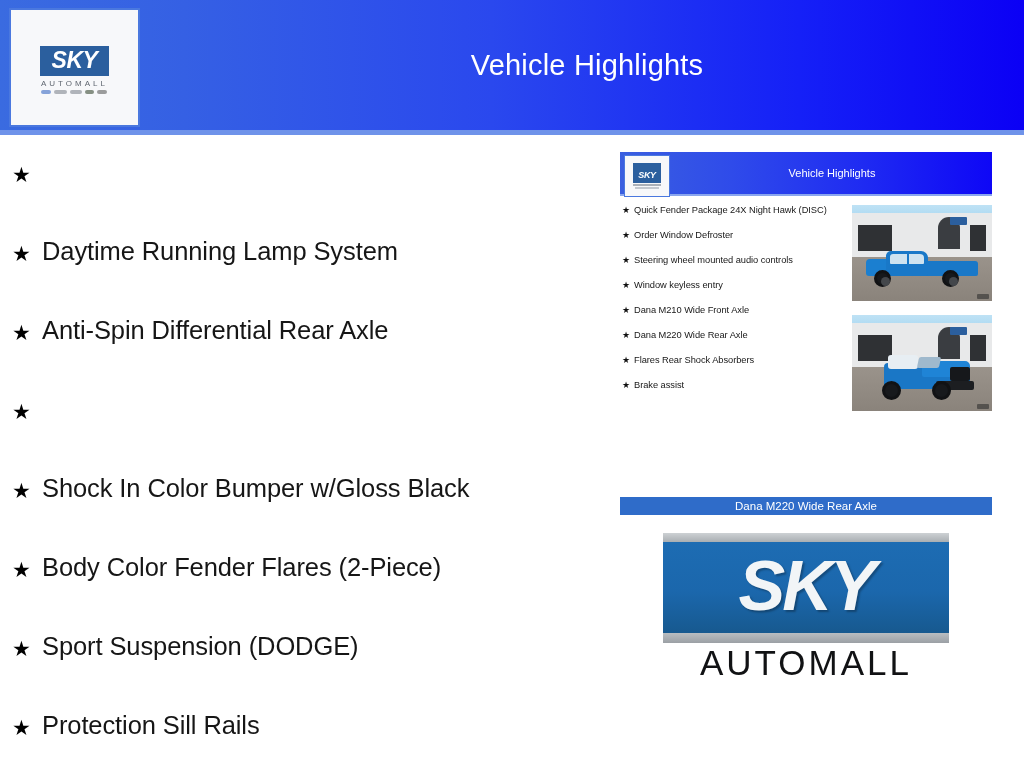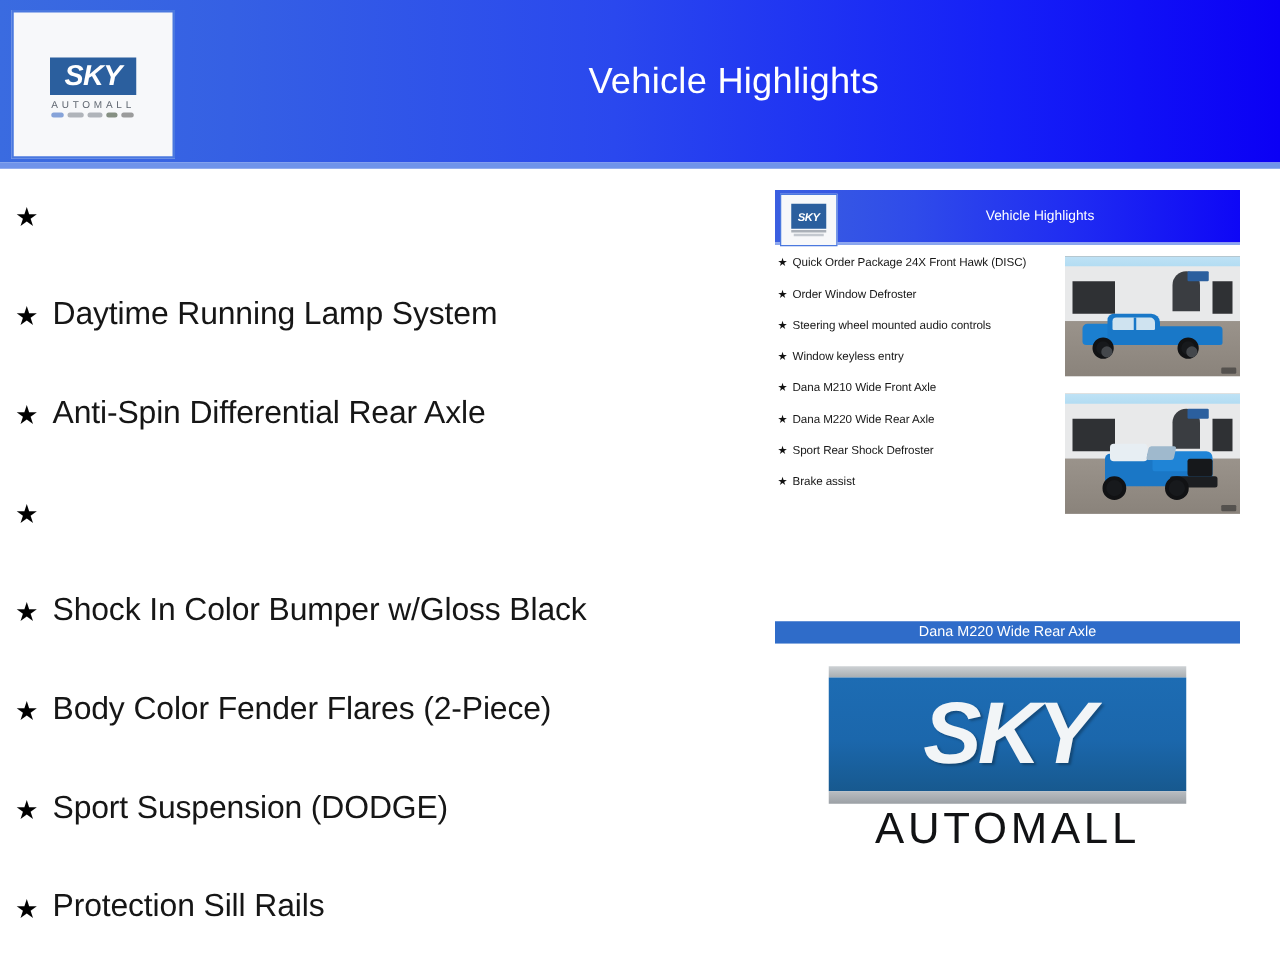--- a/index.html
+++ b/index.html
@@ -645,21 +645,21 @@
         <div class="thumb-logo-sub"></div>
         <div class="thumb-logo-sub2"></div>
       </div>
     </div>
 
     <div class="thumb-title">Vehicle Highlights</div>
 
     <div class="thumb-bullets">
       <div class="thumb-brow">
         <span class="thumb-star">★</span>
-        <span class="thumb-btext">Quick Order Package 24X Front Hawk (DISC)</span>
+        <span class="thumb-btext">Quick Fender Package 24X Night Hawk (DISC)</span>
       </div>
       <div class="thumb-brow">
         <span class="thumb-star">★</span>
         <span class="thumb-btext">Order Window Defroster</span>
       </div>
       <div class="thumb-brow">
         <span class="thumb-star">★</span>
         <span class="thumb-btext">Steering wheel mounted audio controls</span>
       </div>
       <div class="thumb-brow">
@@ -669,21 +669,21 @@
       <div class="thumb-brow">
         <span class="thumb-star">★</span>
         <span class="thumb-btext">Dana M210 Wide Front Axle</span>
       </div>
       <div class="thumb-brow">
         <span class="thumb-star">★</span>
         <span class="thumb-btext">Dana M220 Wide Rear Axle</span>
       </div>
       <div class="thumb-brow">
         <span class="thumb-star">★</span>
-        <span class="thumb-btext">Sport Rear Shock Defroster</span>
+        <span class="thumb-btext">Flares Rear Shock Absorbers</span>
       </div>
       <div class="thumb-brow">
         <span class="thumb-star">★</span>
         <span class="thumb-btext">Brake assist</span>
       </div>
     </div>
 
     <div class="veh-photo p1">
       <div class="veh-sky"></div>
       <div class="veh-bldg"></div>

